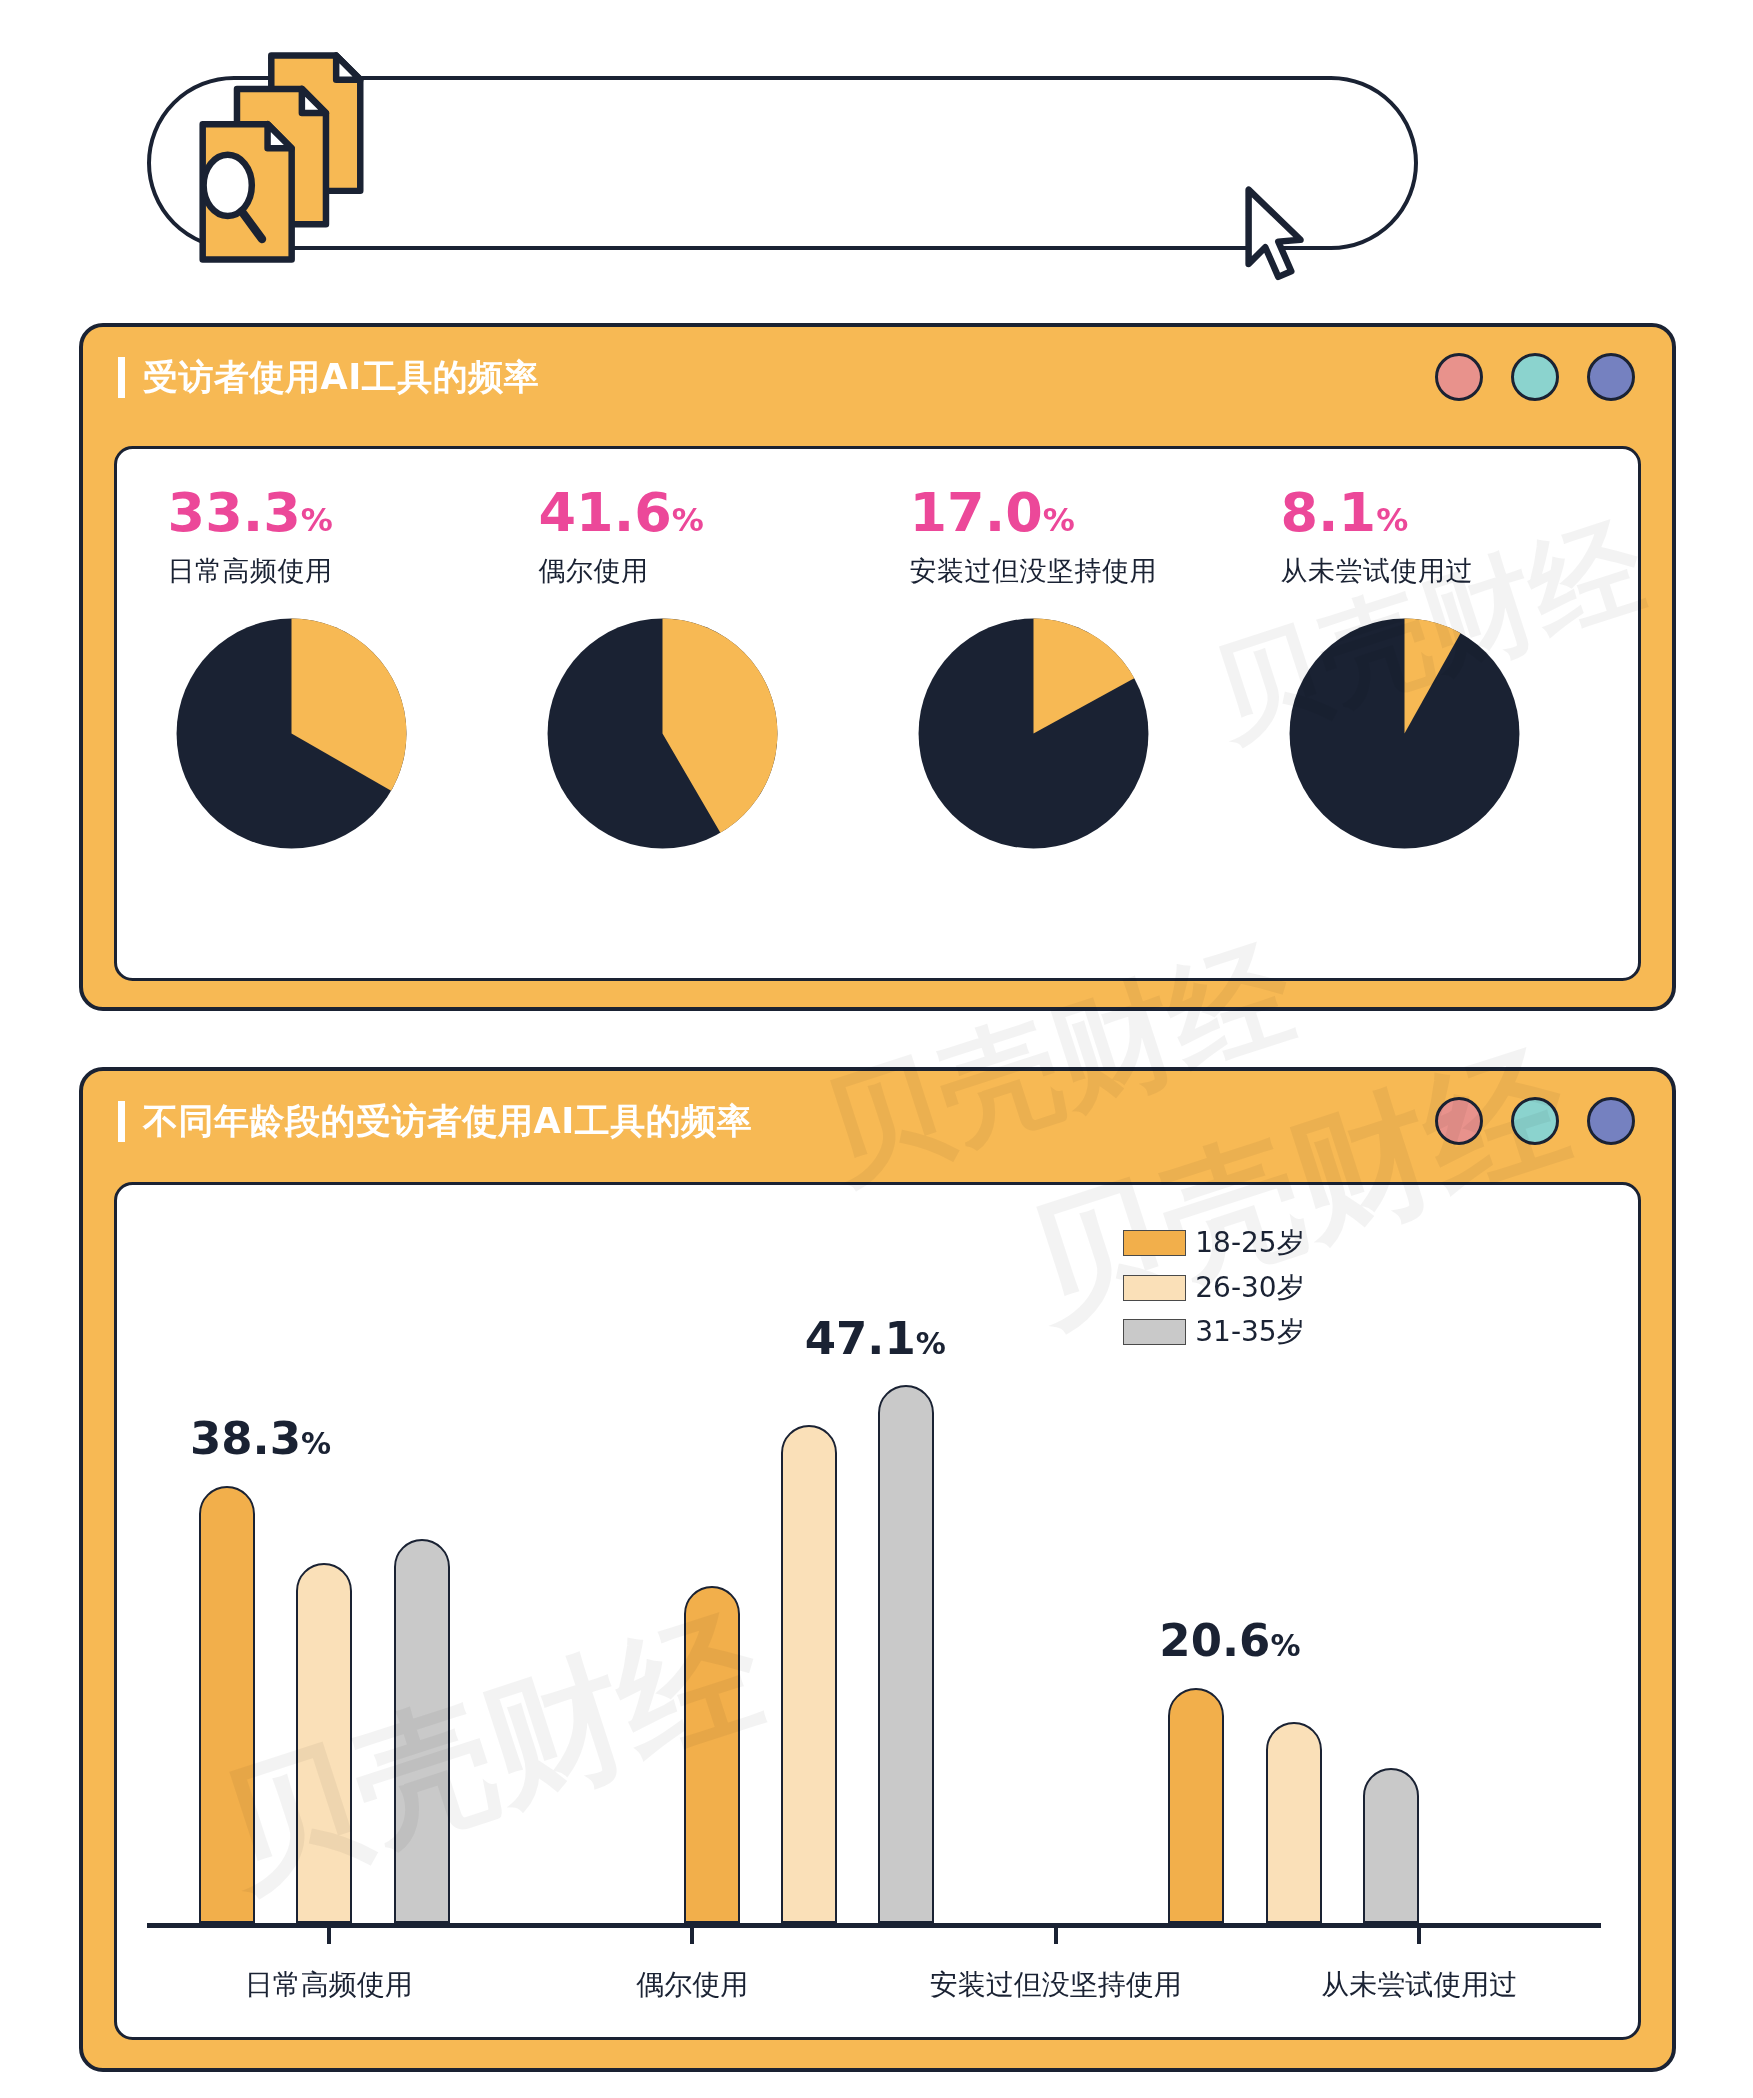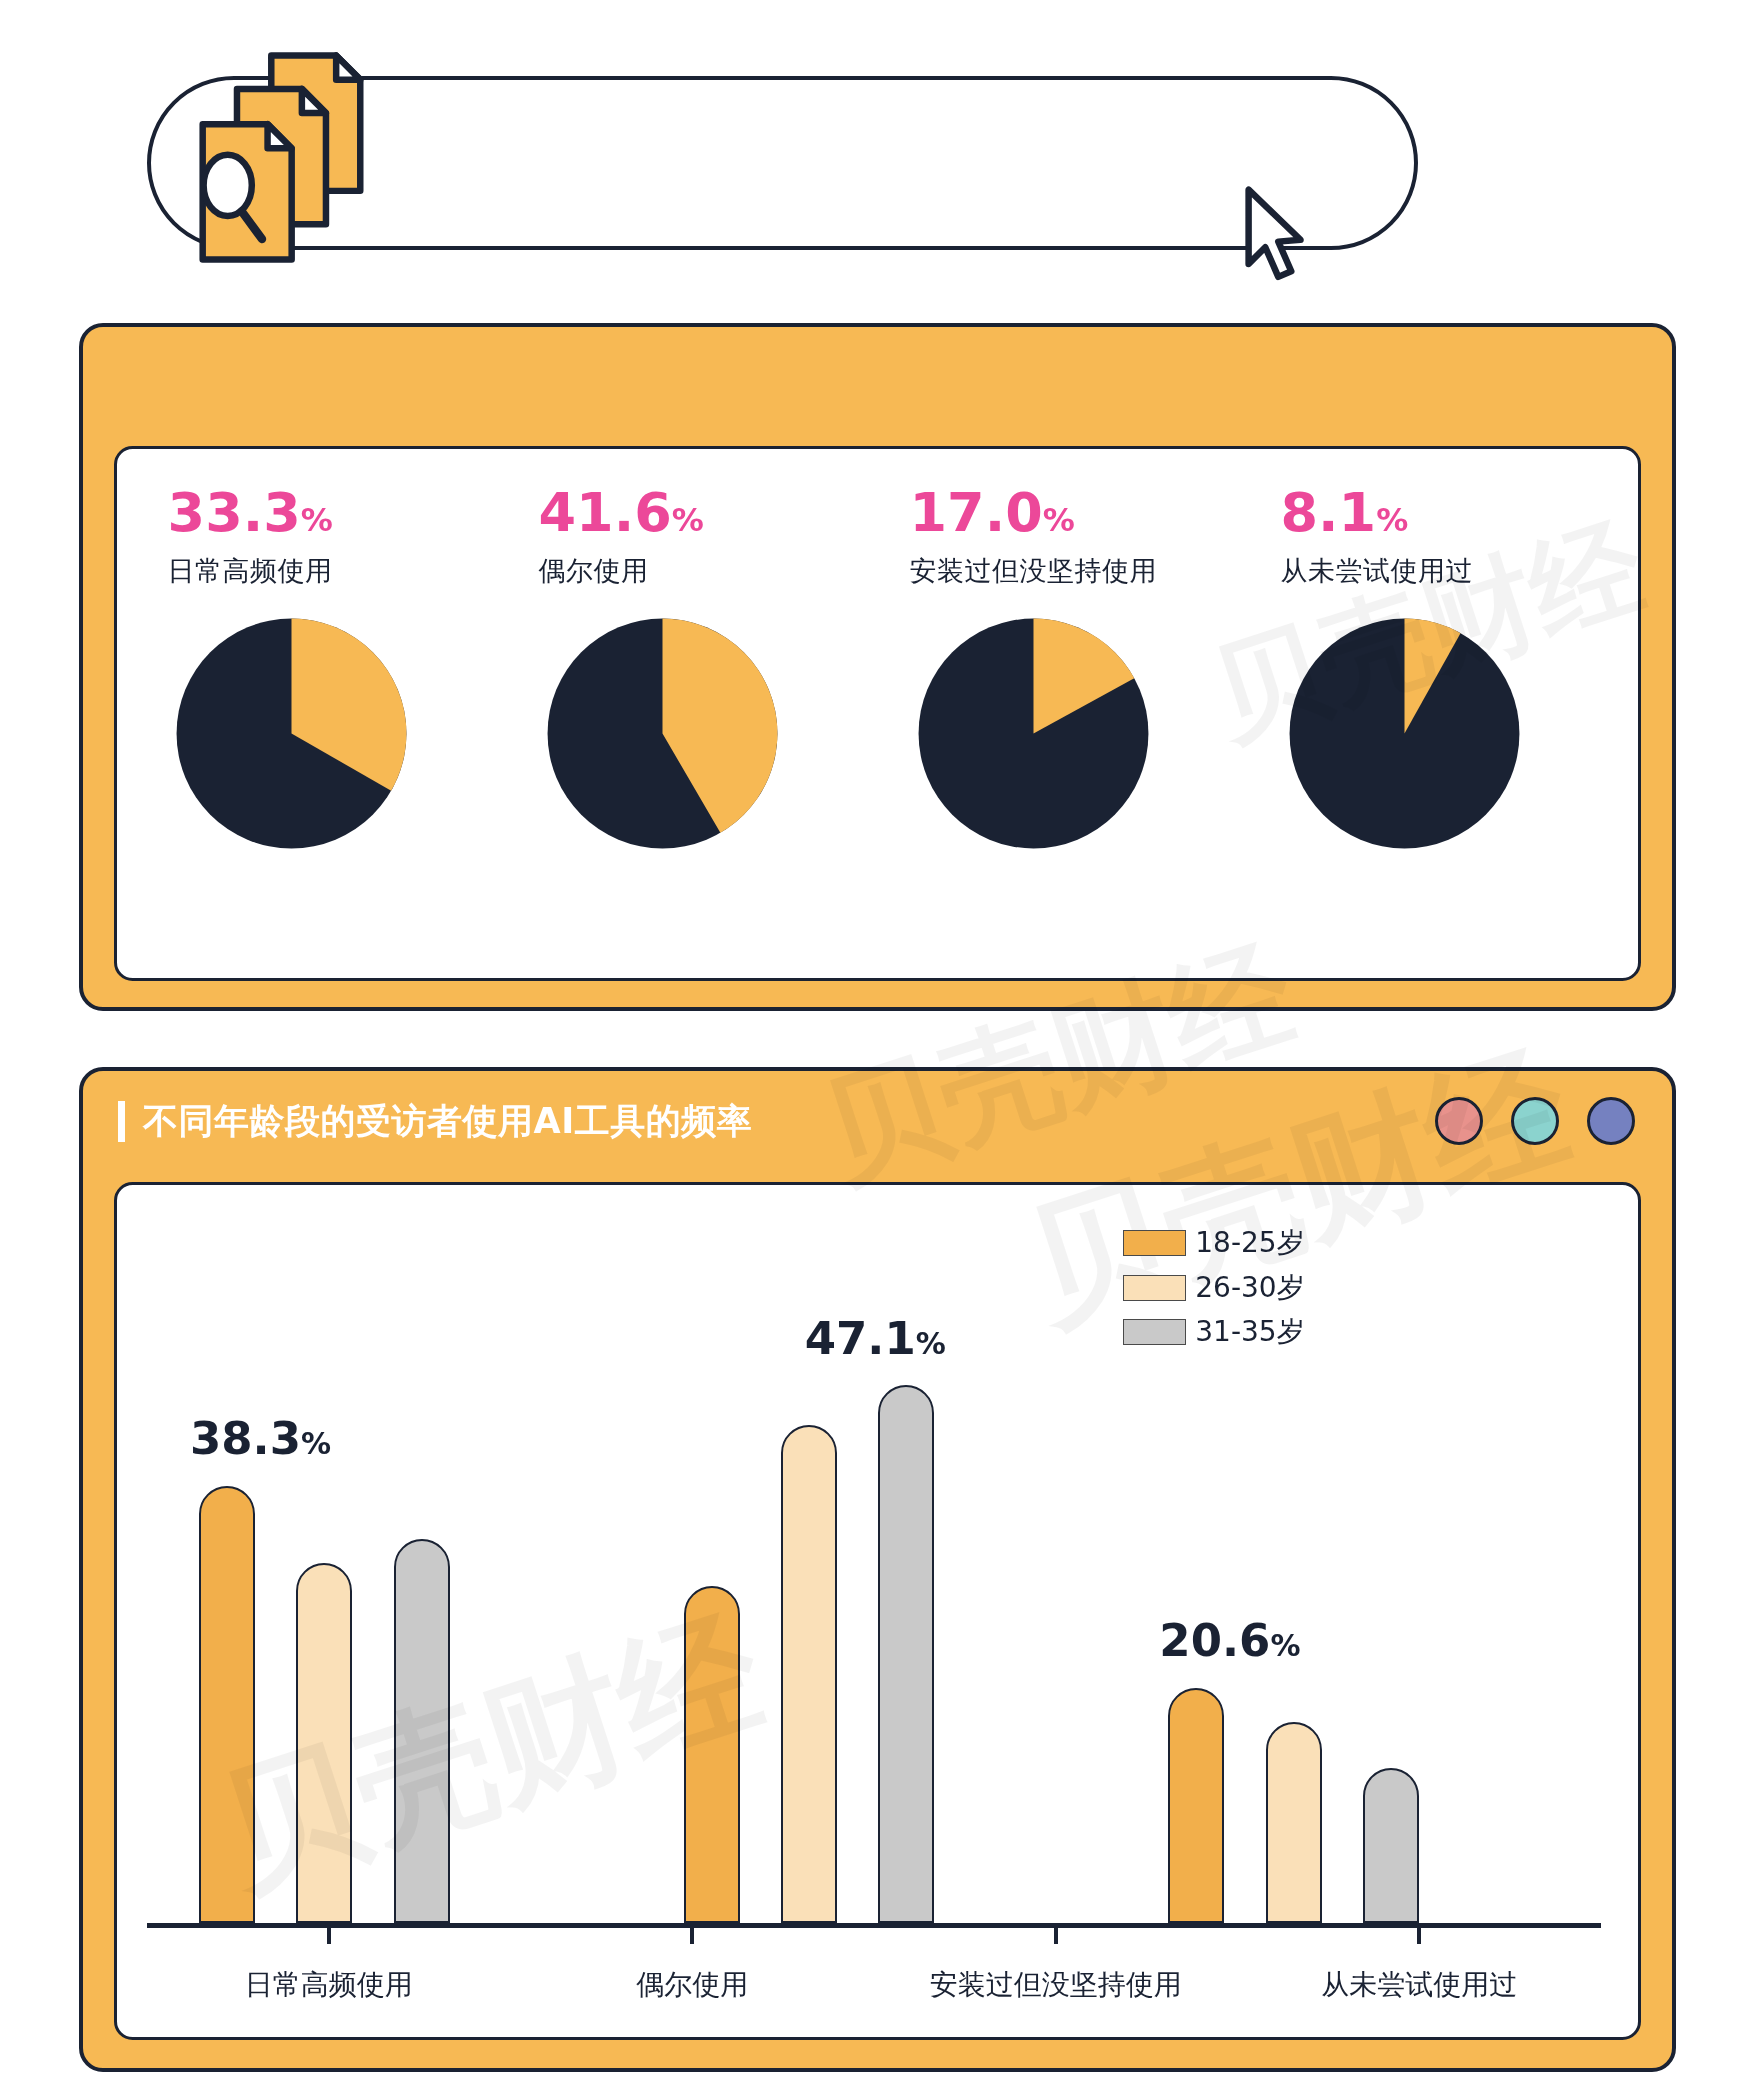--- a/index.html
+++ b/index.html
@@ -264,20 +264,29 @@
     <path d="M6 4 L6 84 L24 66 L38 98 L52 92 L38 60 L62 58 Z" fill="#ffffff" stroke="#1A2233" stroke-width="7" stroke-linejoin="round"></path>
   </svg>
 </div>
 
 <div class="wm" style="left:1206px; top:557px; font-size:111px; transform:rotate(-18deg);">贝壳财经</div>
 <div class="wm" style="left:816px; top:983px; font-size:121px; transform:rotate(-18deg);">贝壳财经</div>
 <div class="wm" style="left:1020px; top:1095px; font-size:139px; transform:rotate(-18deg);">贝壳财经</div>
 <div class="wm" style="left:213px; top:1660px; font-size:139px; transform:rotate(-18deg);">贝壳财经</div>
 
 <div class="card" id="card1">
+  <div class="card-header">
+    <div class="hdr-bar"></div>
+    <div class="hdr-title">受访者使用AI工具的频率</div>
+    <div class="dots">
+      <div class="dot" style="background:#E8928C"></div>
+      <div class="dot" style="background:#8BD3CE"></div>
+      <div class="dot" style="background:#7581C0"></div>
+    </div>
+  </div>
 
   <div class="card-body">
     <div class="pie-grid" id="pie-grid">
         <div class="pie-cell">
           <div class="pie-pct">33.3<span class="sign">%</span></div>
           <div class="pie-label">日常高频使用</div>
           <svg class="pie-svg" width="241" height="241" viewBox="0 0 260 260">
             <circle cx="130" cy="130" r="124" fill="#1A2233"></circle>
             <path d="M 130 130 L 130 6 A 124 124 0 0 1 237.52 191.77 Z" fill="#F7B954"></path>
           </svg>

